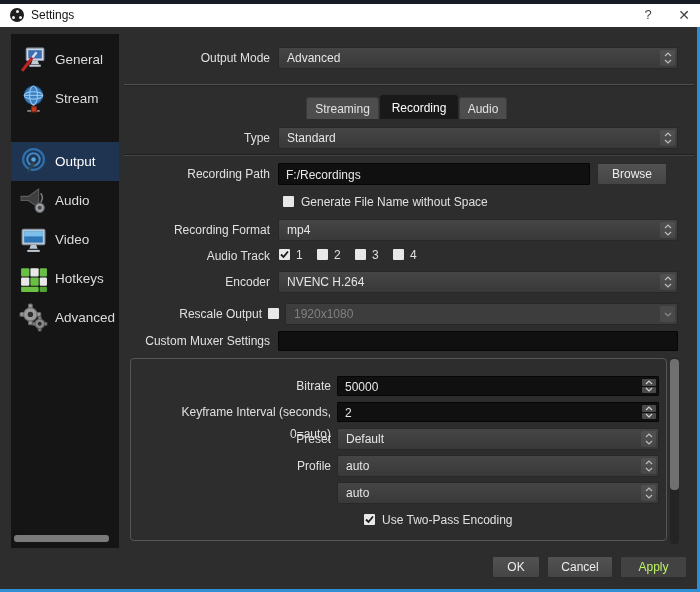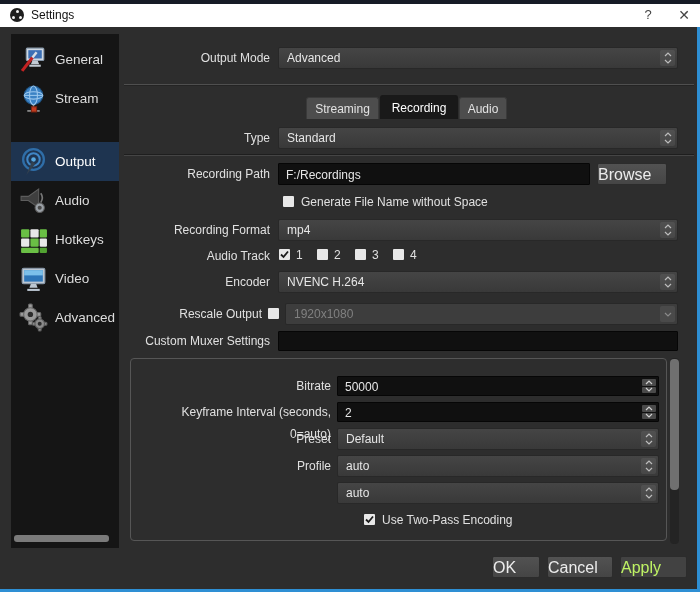--- a/index.html
+++ b/index.html
@@ -38,21 +38,21 @@
   .combo .ctext{position:absolute;left:8px;top:0;height:20px;line-height:20px;font-size:12px;color:#e6e6e6;white-space:nowrap;}
   .combo .spin{position:absolute;right:2px;top:2px;bottom:2px;width:15px;border-radius:2px;
     background:rgba(255,255,255,0.07);display:flex;flex-direction:column;align-items:center;justify-content:center;gap:2px;}
   .combo.disabled{background:#3d3d3d;}
   .combo.disabled .ctext{color:#808080;}
   .darkinput{position:absolute;background:#101010;border:1px solid #060606;border-radius:1px;box-sizing:border-box;}
   .darkinput .itext{position:absolute;left:7px;top:0;height:100%;line-height:20px;font-size:12px;color:#e6e6e6;white-space:nowrap;}
   .spincol{position:absolute;right:2px;top:2px;bottom:2px;width:14px;display:flex;flex-direction:column;gap:1px;}
   .spincol .sbtn{flex:1;background:#4a4a4a;border-radius:1px;display:flex;align-items:center;justify-content:center;}
   .btn{position:absolute;height:22px;border:1px solid #2c2c2c;border-radius:2px;
-    background:linear-gradient(#525252,#454545);color:#ececec;font-size:16px;line-height:21px;box-sizing:border-box;}
+    background:linear-gradient(#525252,#454545);color:#ececec;font-size:12px;text-align:center;line-height:21px;box-sizing:border-box;}
   .btn.disabled{background:#424242;color:#bef264;}
   .sep{position:absolute;height:0;border-top:1px solid #1e1e1e;border-bottom:1px solid #454545;}
   .sep.light{border-top:1px solid #4f4f4f;border-bottom:1px solid #242424;}
   .tab{position:absolute;height:22px;line-height:22px;font-size:12px;color:#e2e2e2;text-align:center;
     background:#4d4d4d;border-radius:3px 3px 0 0;border:1px solid #3a3a3a;border-bottom:none;box-sizing:border-box;}
   .tab.active{height:24px;line-height:24px;background:#191919;color:#ffffff;border-color:#191919;}
   .cb{position:absolute;width:11px;height:11px;background:#e8e8e8;border-radius:1px;}
   .cb svg{position:absolute;left:0;top:0;display:none;}
   .cb.checked svg{display:block;}
   .cb-label{position:absolute;color:#e0e0e0;font-size:12px;height:14px;line-height:14px;white-space:nowrap;}
@@ -128,43 +128,43 @@
             <path d="M21 7 q3 4 0 9" fill="none" stroke="#777" stroke-width="1.6"></path>
             <circle cx="20" cy="21" r="4.5" fill="#9aa0a6" stroke="#5d5d5d"></circle>
             <circle cx="20" cy="21" r="2" fill="#4a4a4a"></circle>
           </svg>
         </span>
         <span class="side-label">Audio</span>
       </div>
       <div class="side-item">
         <span class="icn">
           <svg viewBox="0 0 28 28" width="29" height="29">
+            <rect x="3" y="4" width="22" height="15" rx="1.5" fill="#bcc7d2" stroke="#8797a8"></rect>
+            <rect x="5" y="6" width="18" height="11" fill="#2e76b8"></rect>
+            <rect x="5" y="6" width="18" height="5" fill="#7cc0ea"></rect>
+            <path d="M11.5 19 h5 l1.5 4 h-8 z" fill="#bcc7d2"></path>
+            <rect x="8" y="24" width="12" height="2" fill="#bcc7d2"></rect>
+          </svg>
+        </span>
+        <span class="side-label">Video</span>
+      </div>
+      <div class="side-item">
+        <span class="icn">
+          <svg viewBox="0 0 28 28" width="29" height="29">
             <rect x="2" y="4" width="8" height="8" rx="1" fill="#6abf45"></rect>
             <rect x="11" y="4" width="8" height="8" rx="1" fill="#e8e8e8"></rect>
             <rect x="20" y="4" width="7" height="8" rx="1" fill="#6abf45"></rect>
             <rect x="2" y="13" width="8" height="8" rx="1" fill="#e8e8e8"></rect>
             <rect x="11" y="13" width="8" height="8" rx="1" fill="#6abf45"></rect>
             <rect x="20" y="13" width="7" height="8" rx="1" fill="#e8e8e8"></rect>
             <rect x="2" y="22" width="17" height="5" rx="1" fill="#6abf45"></rect>
             <rect x="20" y="22" width="7" height="5" rx="1" fill="#52a332"></rect>
           </svg>
         </span>
         <span class="side-label">Hotkeys</span>
-      </div>
-      <div class="side-item">
-        <span class="icn">
-          <svg viewBox="0 0 28 28" width="29" height="29">
-            <rect x="3" y="4" width="22" height="15" rx="1.5" fill="#bcc7d2" stroke="#8797a8"></rect>
-            <rect x="5" y="6" width="18" height="11" fill="#2e76b8"></rect>
-            <rect x="5" y="6" width="18" height="5" fill="#7cc0ea"></rect>
-            <path d="M11.5 19 h5 l1.5 4 h-8 z" fill="#bcc7d2"></path>
-            <rect x="8" y="24" width="12" height="2" fill="#bcc7d2"></rect>
-          </svg>
-        </span>
-        <span class="side-label">Video</span>
       </div>
       <div class="side-item">
         <span class="icn">
           <svg viewBox="0 0 28 28" width="29" height="29">
             <g fill="#9b9b9b" stroke="#666">
               <rect x="9.2" y="1" width="3.6" height="20" rx="1"></rect>
               <rect x="1" y="9.2" width="20" height="3.6" rx="1"></rect>
               <rect x="3.5" y="3.5" width="15" height="15" rx="7.5" transform="rotate(45 11 11)" fill="none" stroke="none"></rect>
               <circle cx="11" cy="11" r="6.5"></circle>
             </g>

